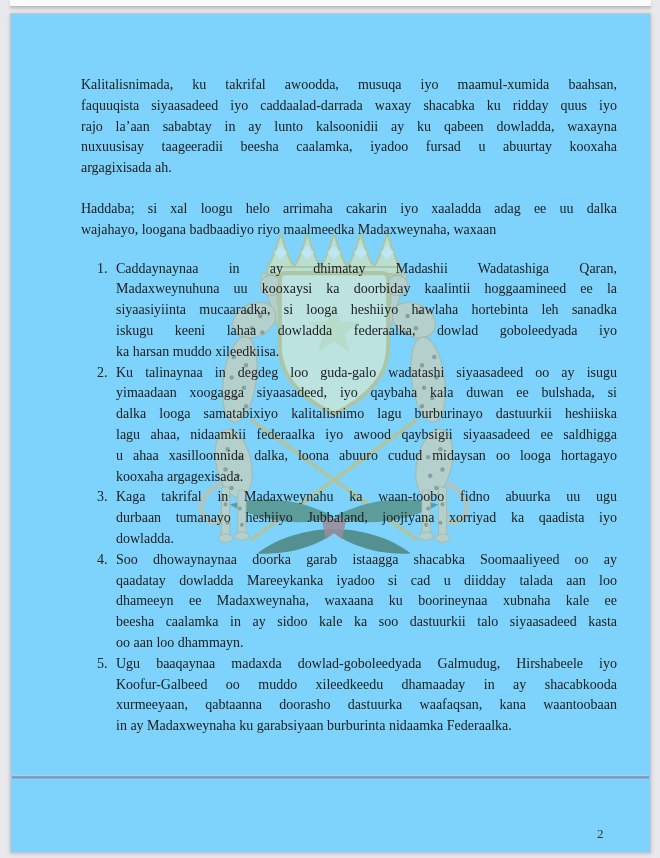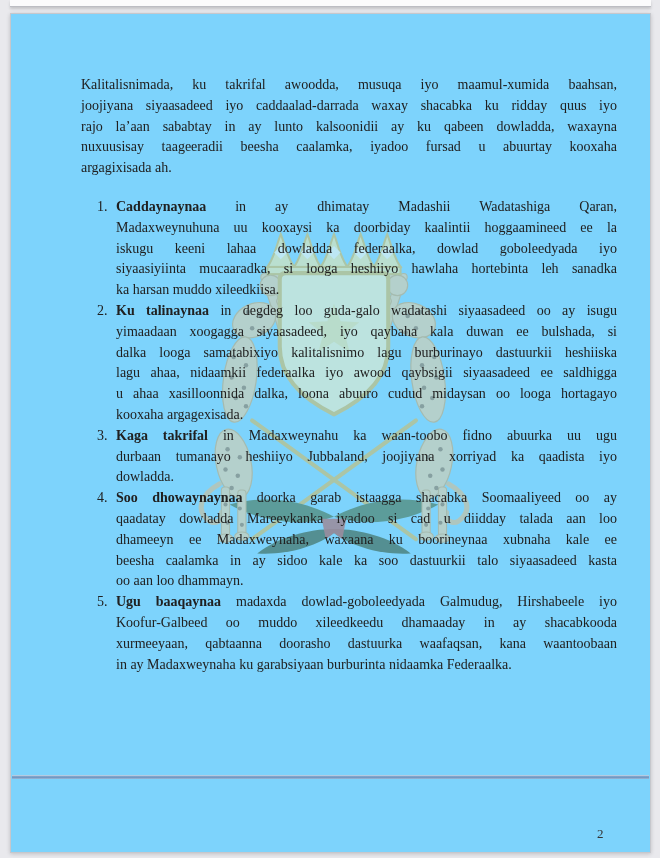--- a/index.html
+++ b/index.html
@@ -31,21 +31,21 @@
   .line{
     line-height:20.8px;
     text-align:justify;
     text-align-last:justify;
   }
   .line.last{text-align-last:left;}
   .para + .para{margin-top:20px;}
   .list{margin-top:18px;}
   .li{position:relative;padding-left:35px;}
   .num{position:absolute;left:16px;top:0;line-height:20.8px;}
-  .lead{font-weight:bold;}
+  .lead{font-weight:normal;}
   .rule{
     position:absolute;left:1px;right:1px;top:761px;height:4px;
     background:linear-gradient(to bottom,#d4e1ef 0%,#88abce 30%,#6b93bf 55%,#9db9d6 100%);
   }
   .pagenum{
     position:absolute;left:586px;top:812px;
     font-size:13px;color:#333333;
   }
 </style>
 </head>
@@ -136,34 +136,38 @@
       <g>
         <path d="M97,52 Q97,46 103,46 H197 Q203,46 203,52 V118 Q203,158 150,184 Q97,158 97,118 Z" fill="#fbf3c4" stroke="#d9b852" stroke-width="4"></path>
         <path d="M150,76 L156.5,93.1 L174.7,94 L160.5,105.4 L165.3,123 L150,113 L134.7,123 L139.5,105.4 L125.3,94 L143.5,93.1 Z" fill="#f1e192" opacity="0.8"></path>
       </g>
     </svg>
 
     <div class="content">
       <div id="intro">
           <div class="para">
             <div class="line">Kalitalisnimada, ku takrifal awoodda, musuqa iyo maamul-xumida baahsan,</div>
-            <div class="line">joojiyana siyaasadeed iyo caddaalad-darrada waxay shacabka ku ridday quus iyo</div>
+            <div class="line">faquuqista siyaasadeed iyo caddaalad-darrada waxay shacabka ku ridday quus iyo</div>
             <div class="line">rajo la’aan sababtay in ay lunto kalsoonidii ay ku qabeen dowladda, waxayna</div>
             <div class="line">nuxuusisay taageeradii beesha caalamka, iyadoo fursad u abuurtay kooxaha</div>
             <div class="line last">argagixisada ah.</div>
           </div>
+          <div class="para">
+            <div class="line">Haddaba; si xal loogu helo arrimaha cakarin iyo xaaladda adag ee uu dalka</div>
+            <div class="line last">wajahayo, loogana badbaadiyo riyo maalmeedka Madaxweynaha, waxaan</div>
+          </div>
         </div>
       <div id="list" class="list">
           <div class="li">
             <span class="num">1.</span>
             <div class="libody">
               <div class="line"><span class="lead">Caddaynaynaa</span> in ay dhimatay Madashii Wadatashiga Qaran,</div>
               <div class="line">Madaxweynuhuna uu kooxaysi ka doorbiday kaalintii hoggaamineed ee la</div>
+              <div class="line">siyaasiyiinta mucaaradka, si looga heshiiyo hawlaha hortebinta leh sanadka</div>
               <div class="line">iskugu keeni lahaa dowladda federaalka, dowlad goboleedyada iyo</div>
-              <div class="line">siyaasiyiinta mucaaradka, si looga heshiiyo hawlaha hortebinta leh sanadka</div>
               <div class="line last">ka harsan muddo xileedkiisa.</div>
             </div>
           </div>
           <div class="li">
             <span class="num">2.</span>
             <div class="libody">
               <div class="line"><span class="lead">Ku talinaynaa</span> in degdeg loo guda-galo wadatashi siyaasadeed oo ay isugu</div>
               <div class="line">yimaadaan xoogagga siyaasadeed, iyo qaybaha kala duwan ee bulshada, si</div>
               <div class="line">dalka looga samatabixiyo kalitalisnimo lagu burburinayo dastuurkii heshiiska</div>
               <div class="line">lagu ahaa, nidaamkii federaalka iyo awood qaybsigii siyaasadeed ee saldhigga</div>

